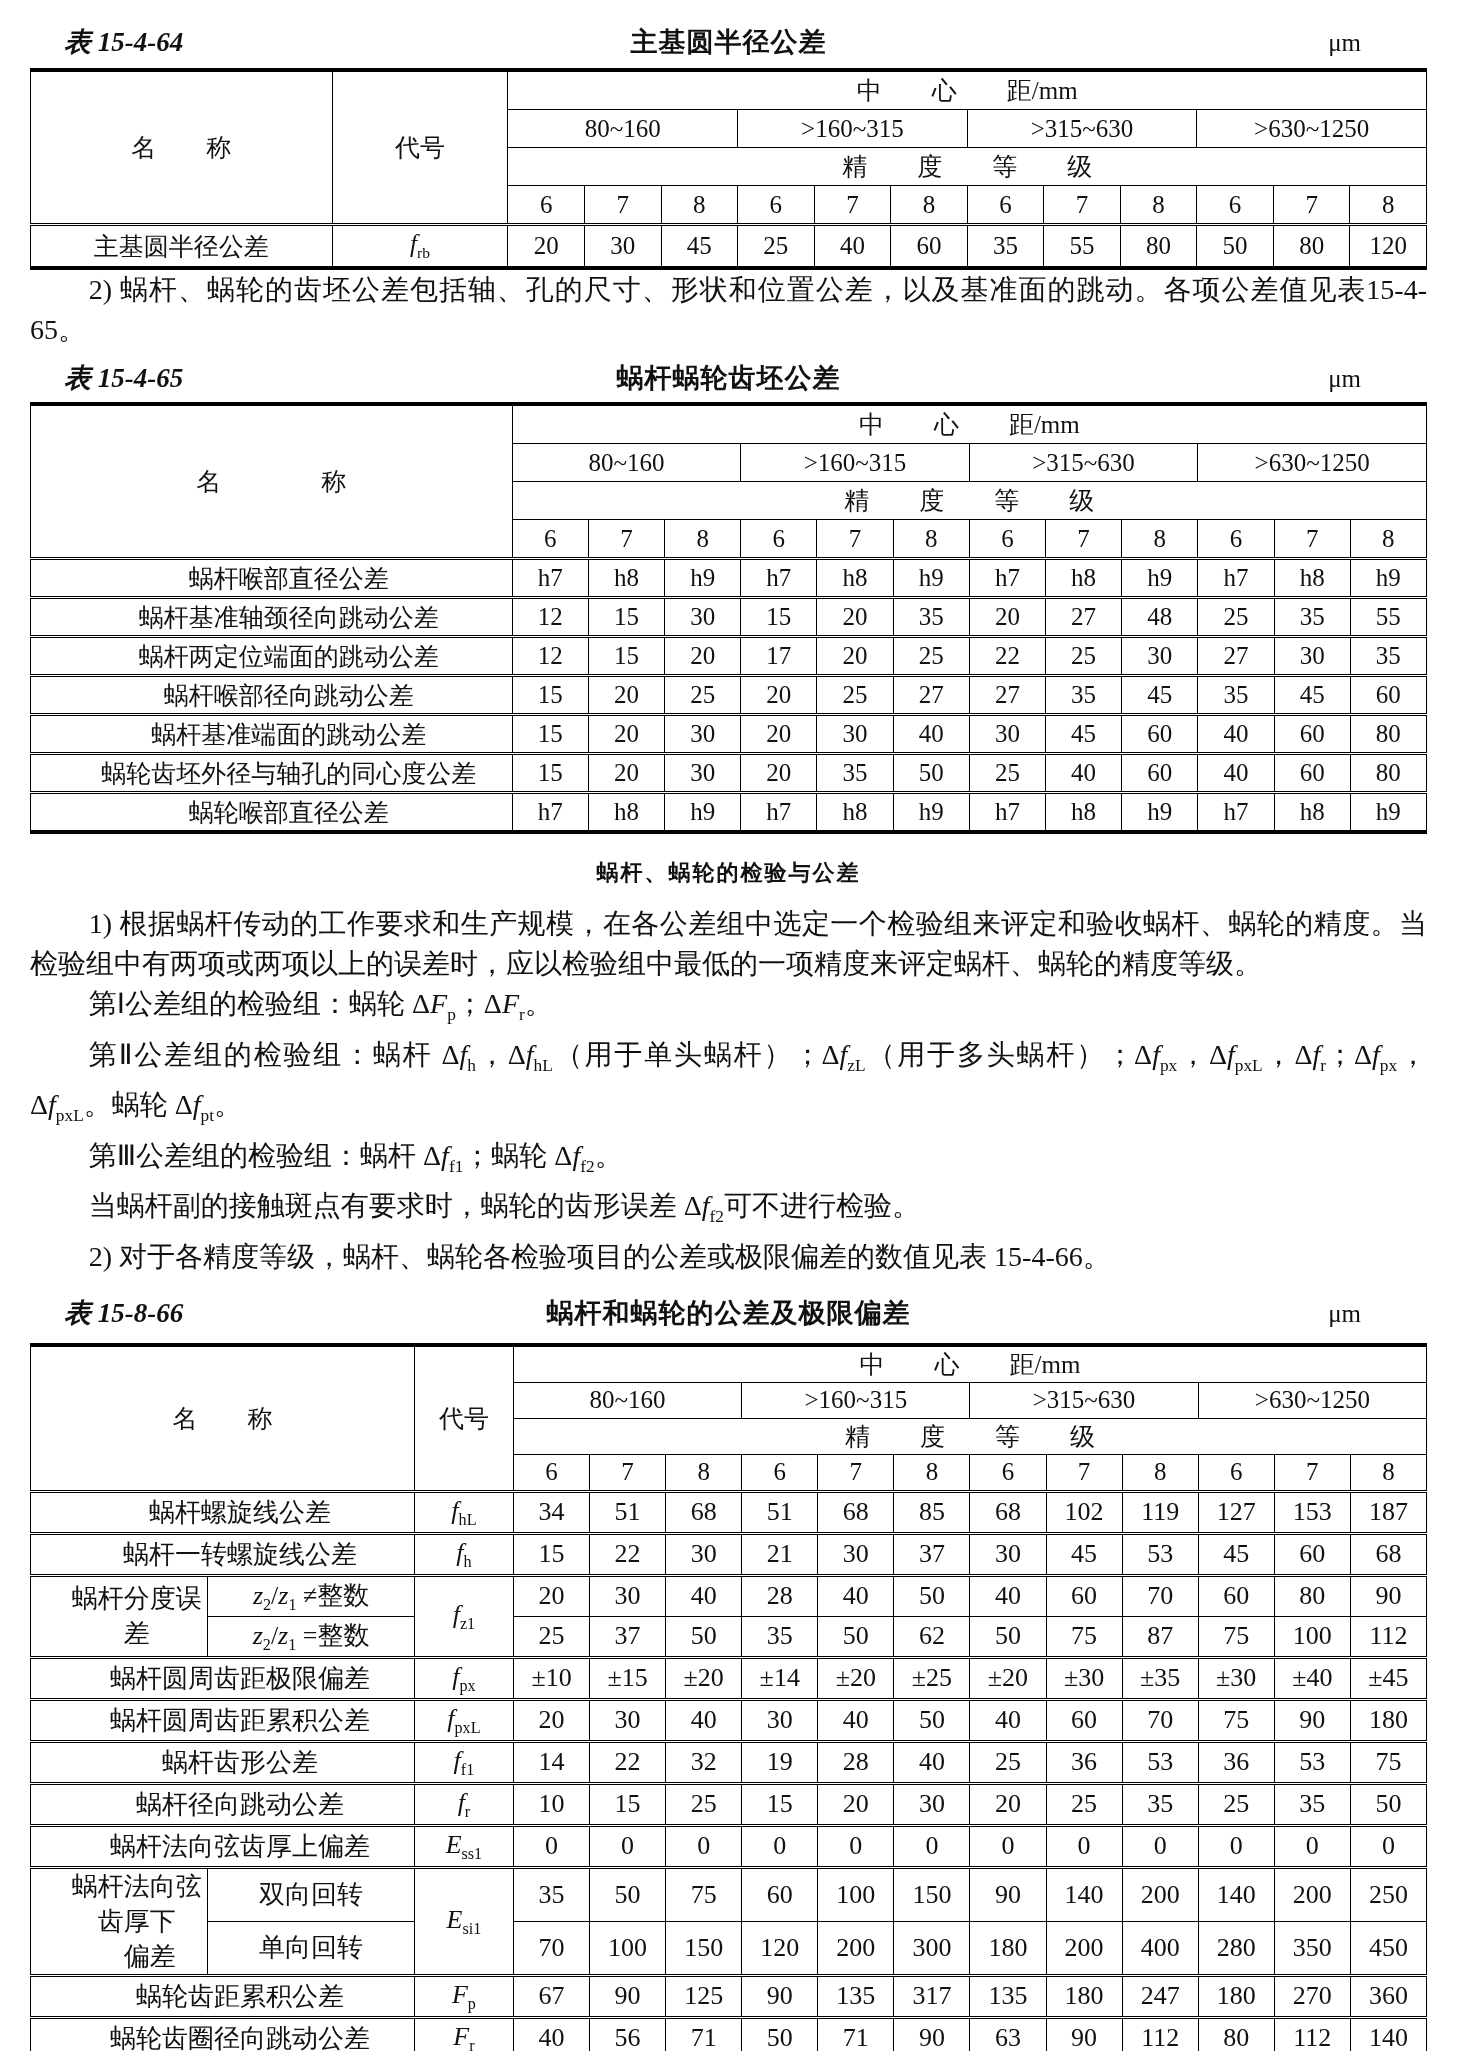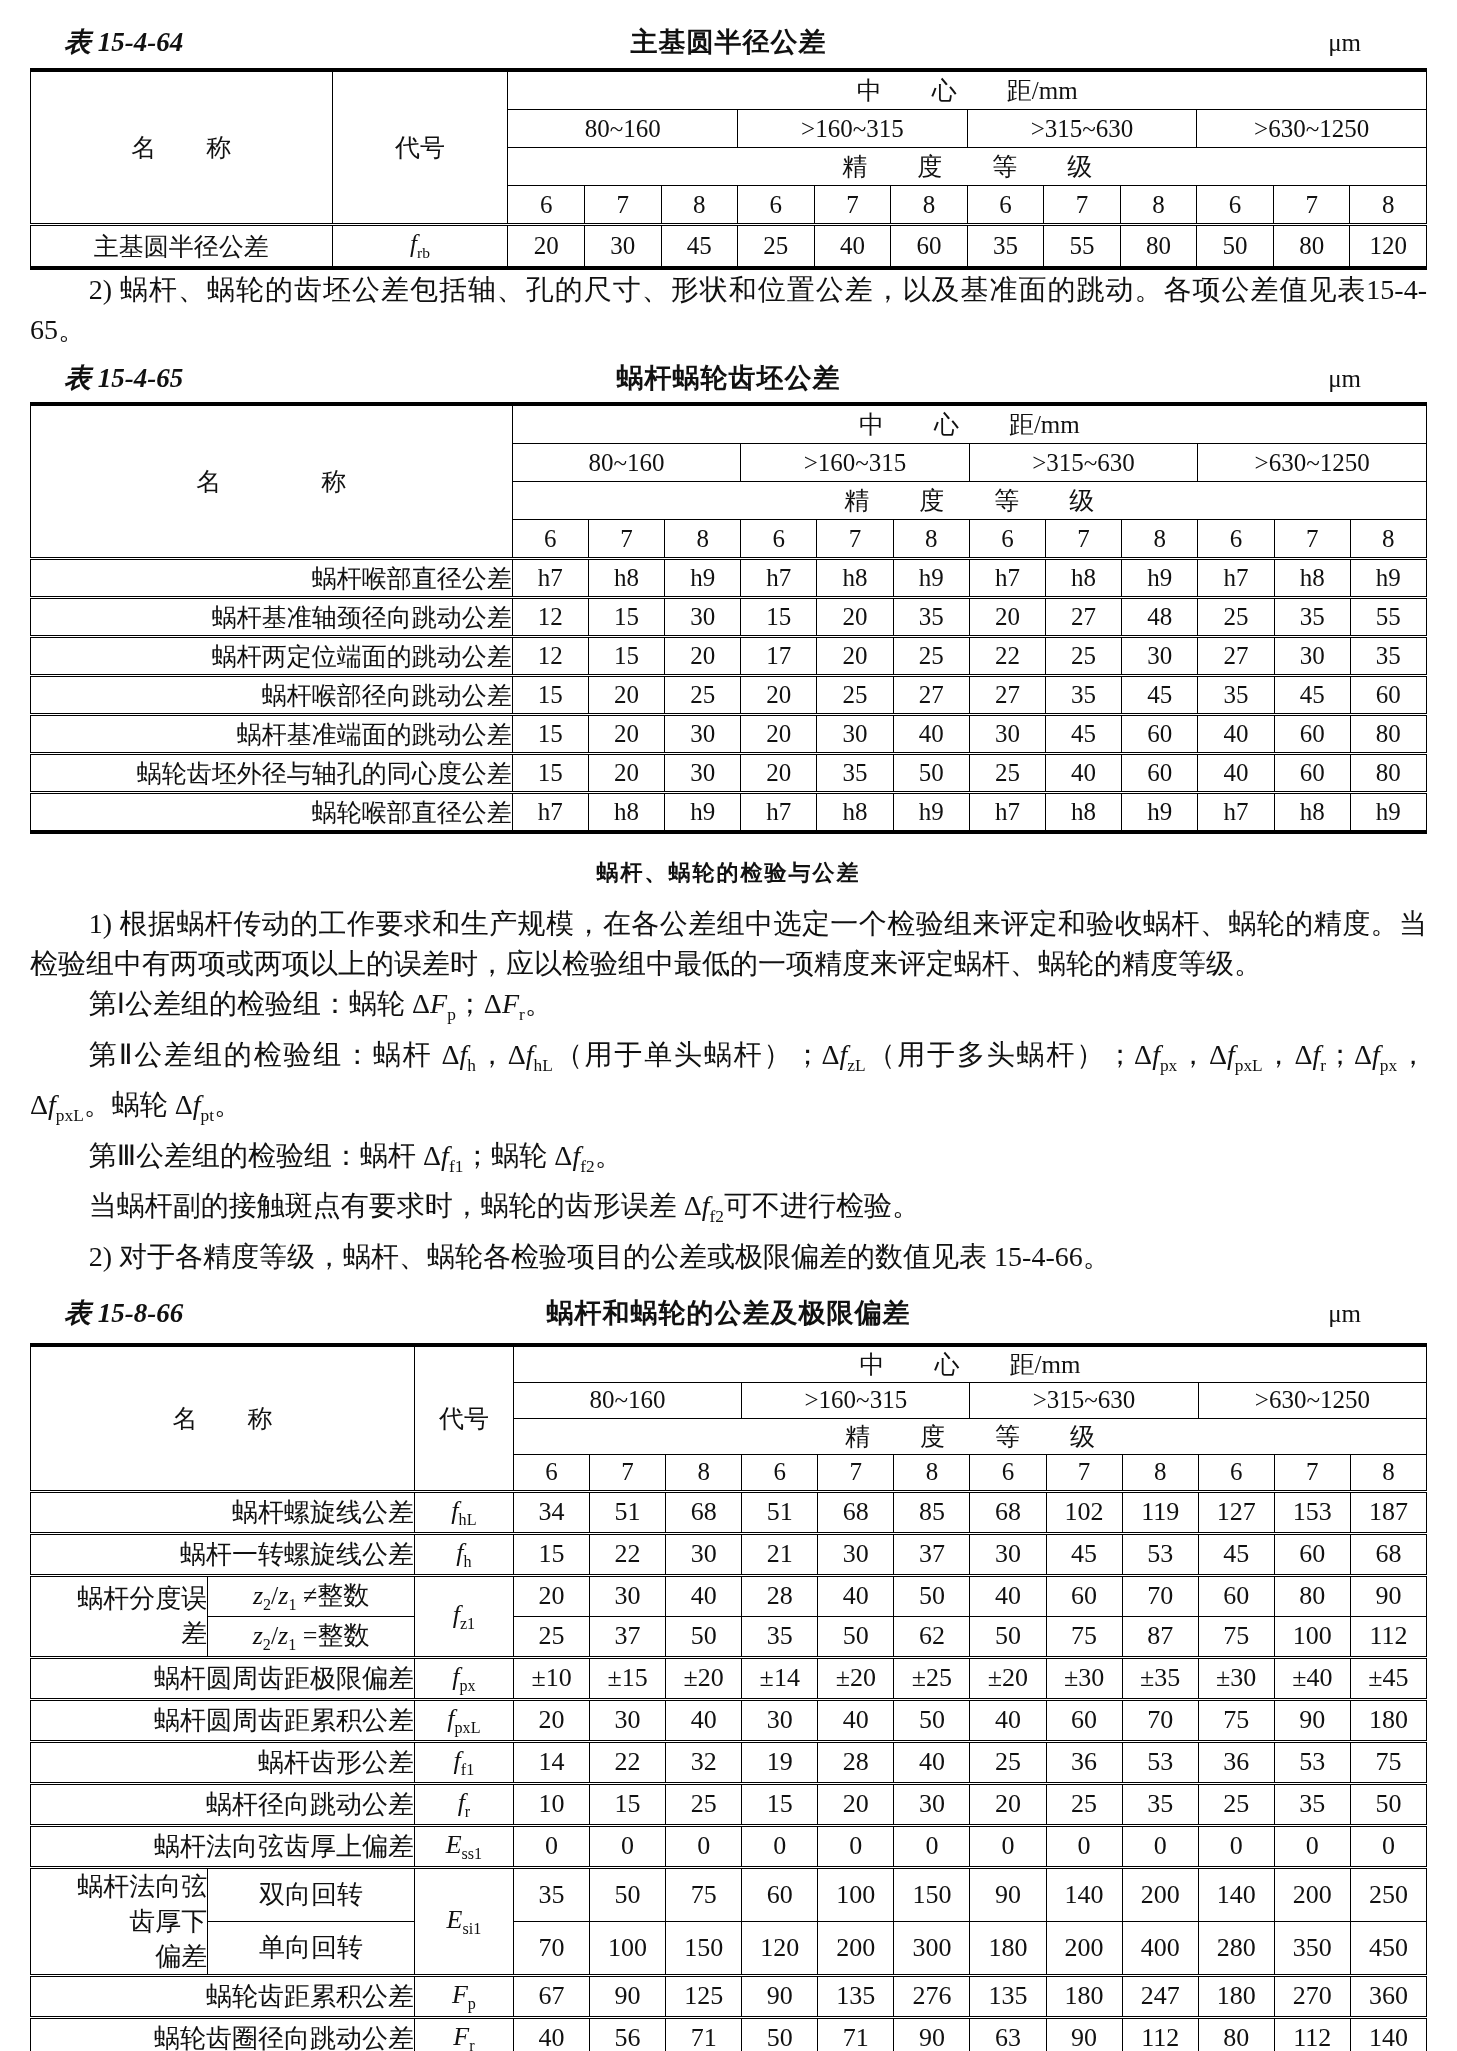--- a/index.html
+++ b/index.html
@@ -39,21 +39,21 @@
     border: 1px solid #000;
     text-align: center;
     vertical-align: middle;
     font-weight: normal;
     padding: 0;
     overflow: hidden;
   }
   .tbl thead th { font-size: 25px; }
   .tbl tbody td { font-size: 25px; border-top: 3px double #000; }
   .tbl tbody tr.cont td { border-top: 1px solid #000; }
-  .tbl td.name-cell { text-align: right; padding-left: 35px; }
+  .tbl td.name-cell { text-align: center; padding-left: 35px; }
   .t64 td.name-cell { text-align: center; padding-left: 0; }
   .tbl i { font-family: "Liberation Serif", serif; font-style: italic; }
   .tbl sub, .para sub { font-size: 0.62em; }
 
   .t64 thead th { height: 37px; }
   .t64 tbody td { height: 40px; }
   .t65 thead th { height: 37px; }
   .t65 tbody td { height: 36px; }
   .t66 thead th { height: 35px; }
   .t66 tbody td { height: 39px; font-size: 26px; }
@@ -569,21 +569,21 @@
             <td class="val-cell">450</td>
           </tr>
           <tr>
             <td colspan="2" class="name-cell">蜗轮齿距累积公差</td>
             <td class="code-cell"><i>F</i><sub>p</sub></td>
             <td class="val-cell">67</td>
             <td class="val-cell">90</td>
             <td class="val-cell">125</td>
             <td class="val-cell">90</td>
             <td class="val-cell">135</td>
-            <td class="val-cell">276</td>
+            <td class="val-cell">317</td>
             <td class="val-cell">135</td>
             <td class="val-cell">180</td>
             <td class="val-cell">247</td>
             <td class="val-cell">180</td>
             <td class="val-cell">270</td>
             <td class="val-cell">360</td>
           </tr>
           <tr>
             <td colspan="2" class="name-cell">蜗轮齿圈径向跳动公差</td>
             <td class="code-cell"><i>F</i><sub>r</sub></td>

